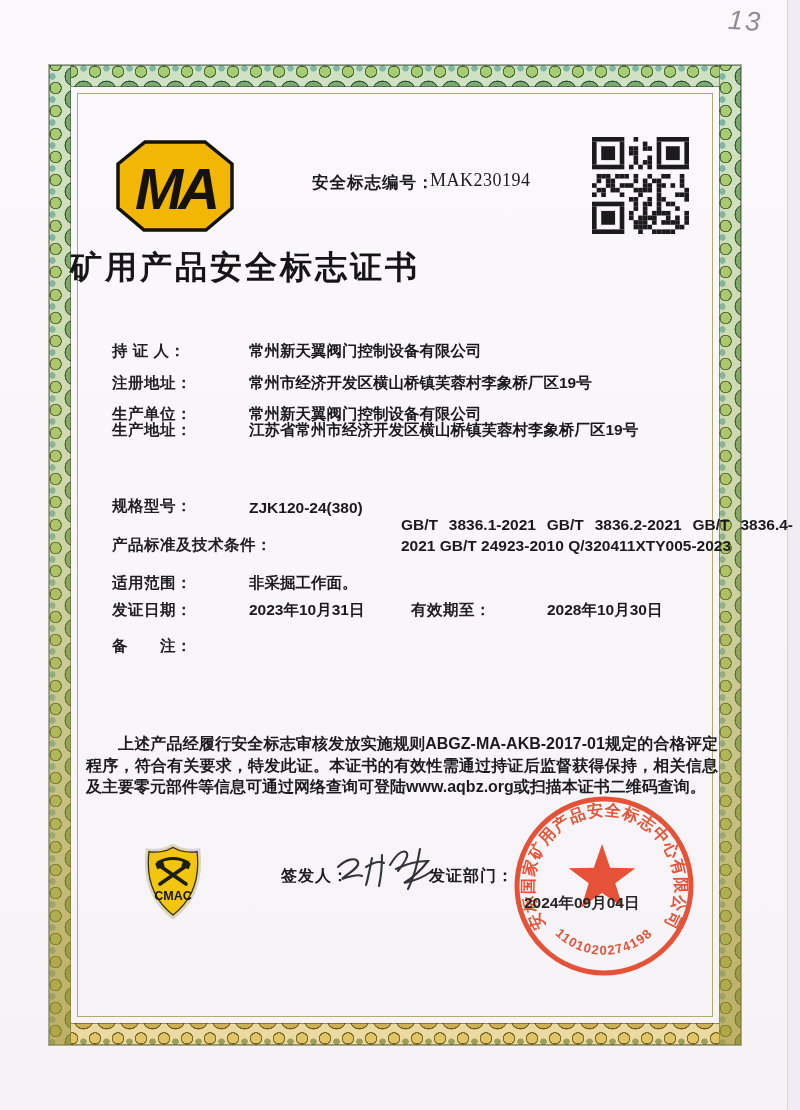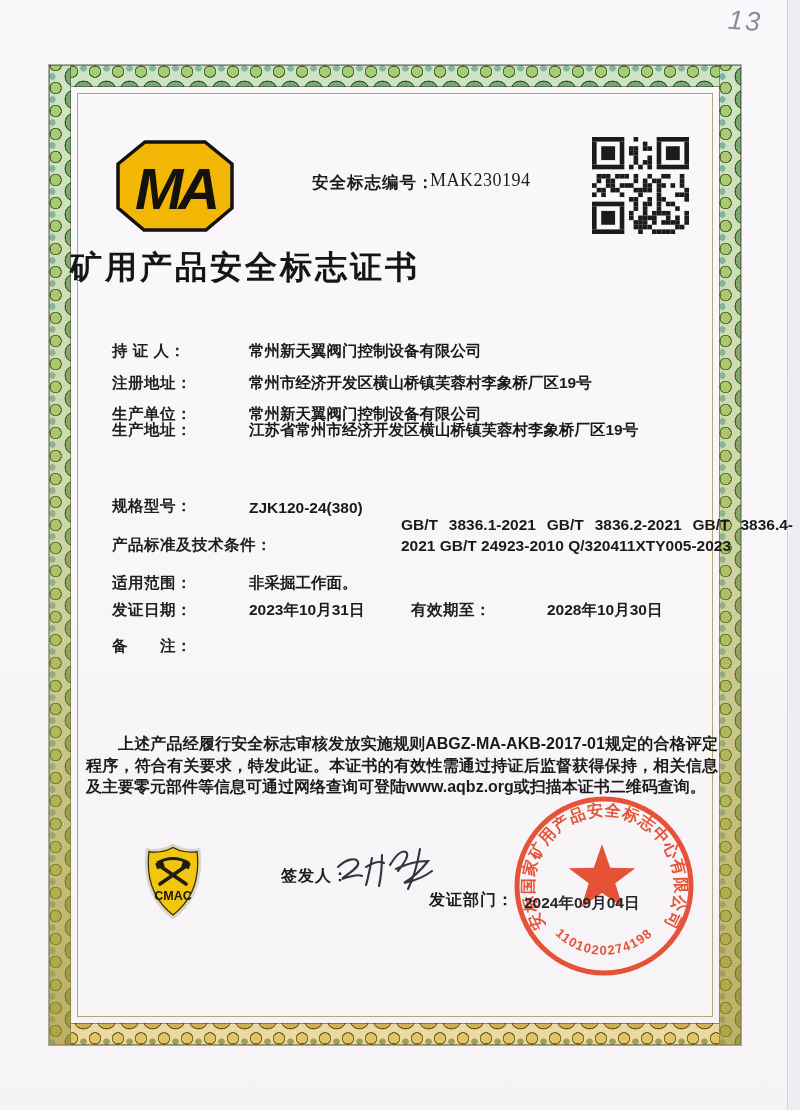--- a/index.html
+++ b/index.html
@@ -70,21 +70,21 @@
   .frow.wide{align-items:flex-end;gap:45px;}
   #row-dates .dv1{width:162px;flex:none;}
   #row-dates .dl2{width:88px;flex:none;}
   
   #statement{position:absolute;left:86px;top:733px;width:632px;font-size:16px;font-weight:700;
     line-height:21.5px;text-align:justify;text-indent:2em;color:#1b1b1d;}
   
   #cmac{position:absolute;left:144px;top:844px;width:58px;height:76px;text-align:center;}
   #signer-label{position:absolute;left:281px;top:866px;font-size:16px;font-weight:700;letter-spacing:1px;}
   #signature{position:absolute;left:332px;top:841px;width:108px;height:62px;}
-  #dept-label{position:absolute;left:429px;top:866px;font-size:16px;font-weight:700;letter-spacing:1px;margin-top:24px;}
+  #dept-label{position:absolute;left:429px;top:866px;font-size:16px;font-weight:700;letter-spacing:1px;}
   #stamp{position:absolute;left:511px;top:793px;width:186px;height:186px;opacity:.95;}
 </style>
 </head>
 <body>
 
 <div id="scan">
 
   <div id="edge-strip"></div>
   <div id="edge-line"></div>
   <div id="handwritten-no">13</div>

